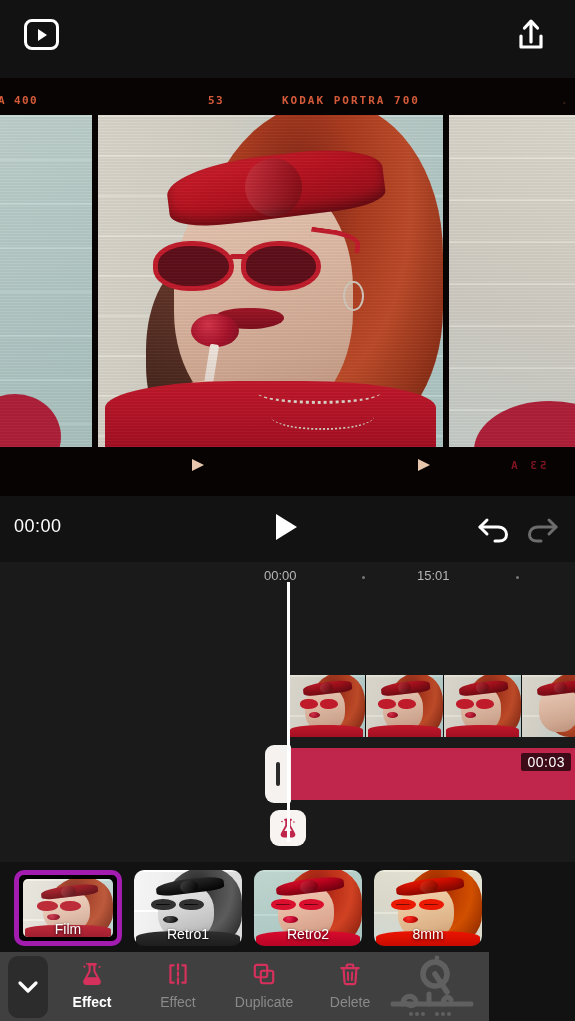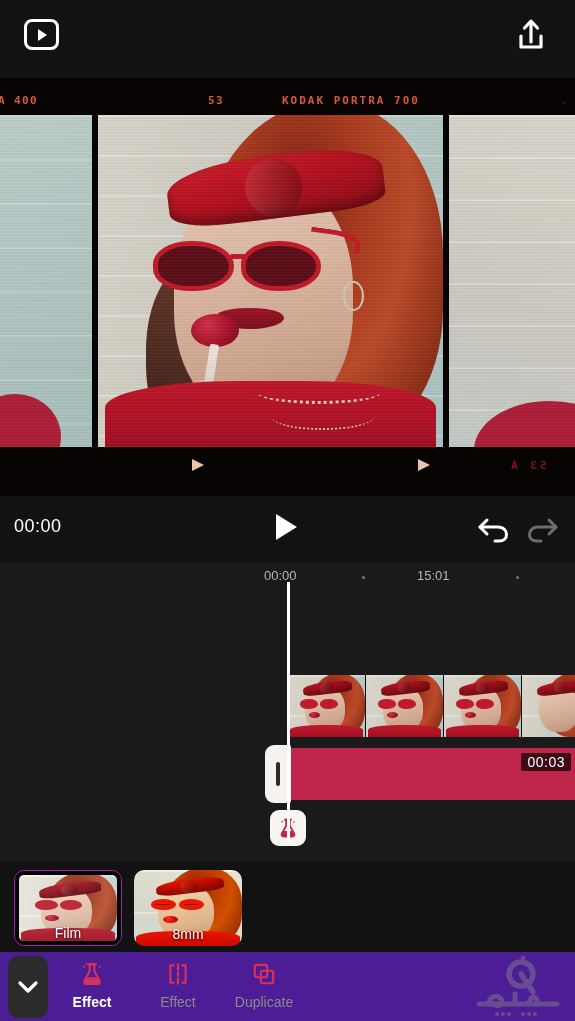--- a/index.html
+++ b/index.html
@@ -274,41 +274,41 @@
   .filter-row {
     position: absolute; top: 864px; left: 0; width: 575px; height: 88px;
     display: flex; gap: 12px; padding-left: 14px; align-items: center;
     background: #121212;
   }
   .filter-item {
     position: relative; flex: 0 0 108px; height: 76px;
     border-radius: 10px; overflow: hidden;
   }
   .filter-item.selected {
-    border: 1px solid #a21caf; padding: 18px; background: #000;
+    border: 5px solid #a21caf; padding: 18px; background: #000;
   }
   .filter-inner {
     position: absolute; inset: 0; border-radius: 8px; overflow: hidden;
     background: #1d1d1d;
   }
   .filter-item.selected .filter-inner { inset: 4px; border-radius: 5px; }
   .filter-label {
     position: absolute; bottom: 4px; left: 0; width: 100%;
     text-align: center; color: #ffffff; font-size: 14px;
     text-shadow: 0 1px 3px rgba(0,0,0,0.85); z-index: 5;
   }
   .f-mono { filter: grayscale(1) contrast(1.25) brightness(1.05); }
   .f-cool { filter: saturate(1.15) hue-rotate(-4deg) contrast(1.05); }
   .f-fade { filter: saturate(0.85) brightness(1.12) contrast(0.92); }
   .f-warm { filter: saturate(1.3) hue-rotate(12deg) brightness(1.06); }
 
   
   .bottombar {
-    position: absolute; bottom: 0; left: 0; width: 575px; height: 69px;
-    background: #4c1d95;
+    position: absolute; bottom: 0; left: 0; width: 489px; height: 69px;
+    background: #404040;
   }
   .collapse-btn {
     position: absolute; left: 8px; top: 4px; width: 40px; height: 62px;
     background: #2c2c2c; border-radius: 10px;
     display: flex; align-items: center; justify-content: center;
   }
   .tool {
     position: absolute; top: 9px; width: 92px; height: 54px;
     display: flex; flex-direction: column; align-items: center; gap: 7px;
   }
@@ -508,21 +508,55 @@
             <div class="p-lens l"></div>
             <div class="p-lens r"></div>
           </div>
           <div class="p-lolli"></div>
           <div class="p-shirt"></div>
         </div>
       </div>
       <span class="filter-label">Film</span>
     </div>
 
-
+    <div class="filter-item">
+      <div class="filter-inner f-mono">
+        <div class="wall"></div>
+        <div class="portrait">
+          <div class="p-hair"></div>
+          <div class="p-face"></div>
+          <div class="p-band"></div>
+          <div class="p-glasses">
+            <div class="p-lens l"></div>
+            <div class="p-lens r"></div>
+          </div>
+          <div class="p-lolli"></div>
+          <div class="p-shirt"></div>
+        </div>
+      </div>
+      <span class="filter-label">Retro1</span>
+    </div>
+
+    <div class="filter-item">
+      <div class="filter-inner f-cool">
+        <div class="wall wall-cool"></div>
+        <div class="portrait">
+          <div class="p-hair"></div>
+          <div class="p-face"></div>
+          <div class="p-band"></div>
+          <div class="p-glasses">
+            <div class="p-lens l"></div>
+            <div class="p-lens r"></div>
+          </div>
+          <div class="p-lolli"></div>
+          <div class="p-shirt"></div>
+        </div>
+      </div>
+      <span class="filter-label">Retro2</span>
+    </div>
 
 
     <div class="filter-item">
       <div class="filter-inner f-warm">
         <div class="wall wall-warm"></div>
         <div class="portrait">
           <div class="p-hair"></div>
           <div class="p-face"></div>
           <div class="p-band"></div>
           <div class="p-glasses">
@@ -569,20 +603,30 @@
     </div>
 
     <div class="tool" style="left:218px;">
       <svg width="26" height="26" viewBox="0 0 24 24">
         <rect x="3.5" y="3.5" width="11.5" height="11.5" rx="2" fill="none" stroke="#d6305c" stroke-width="2"></rect>
         <rect x="9" y="9" width="11.5" height="11.5" rx="2" fill="none" stroke="#d6305c" stroke-width="2"></rect>
       </svg>
       <span class="tool-label">Duplicate</span>
     </div>
 
+    <div class="tool" style="left:304px;">
+      <svg width="26" height="26" viewBox="0 0 24 24">
+        <path d="M4 6.5 L20 6.5" stroke="#d6305c" stroke-width="2" stroke-linecap="round"></path>
+        <path d="M9 6.5 L9 4.2 C9 3.6 9.5 3.2 10 3.2 L14 3.2 C14.5 3.2 15 3.6 15 4.2 L15 6.5" fill="none" stroke="#d6305c" stroke-width="2" stroke-linejoin="round"></path>
+        <path d="M6 6.5 L7 20 C7.1 20.8 7.7 21.3 8.4 21.3 L15.6 21.3
+                 C16.3 21.3 16.9 20.8 17 20 L18 6.5" fill="none" stroke="#d6305c" stroke-width="2" stroke-linejoin="round"></path>
+        <path d="M10 10.5 L10.3 17.5 M14 10.5 L13.7 17.5" stroke="#d6305c" stroke-width="1.8" stroke-linecap="round"></path>
+      </svg>
+      <span class="tool-label">Delete</span>
+    </div>
 
     <div class="watermark">
       <svg width="104" height="66" viewBox="0 0 104 66">
         <g fill="none" stroke="#8e8e8e" stroke-width="5.5" stroke-linecap="round">
           <circle cx="56" cy="20" r="12"></circle>
           <path d="M56 20 L68 38"></path>
         </g>
         <circle cx="58" cy="4" r="2.4" fill="#8e8e8e"></circle>
         <g fill="none" stroke="#8e8e8e" stroke-width="5" stroke-linecap="round" stroke-linejoin="round">
           <path d="M14 50 L92 50"></path>

